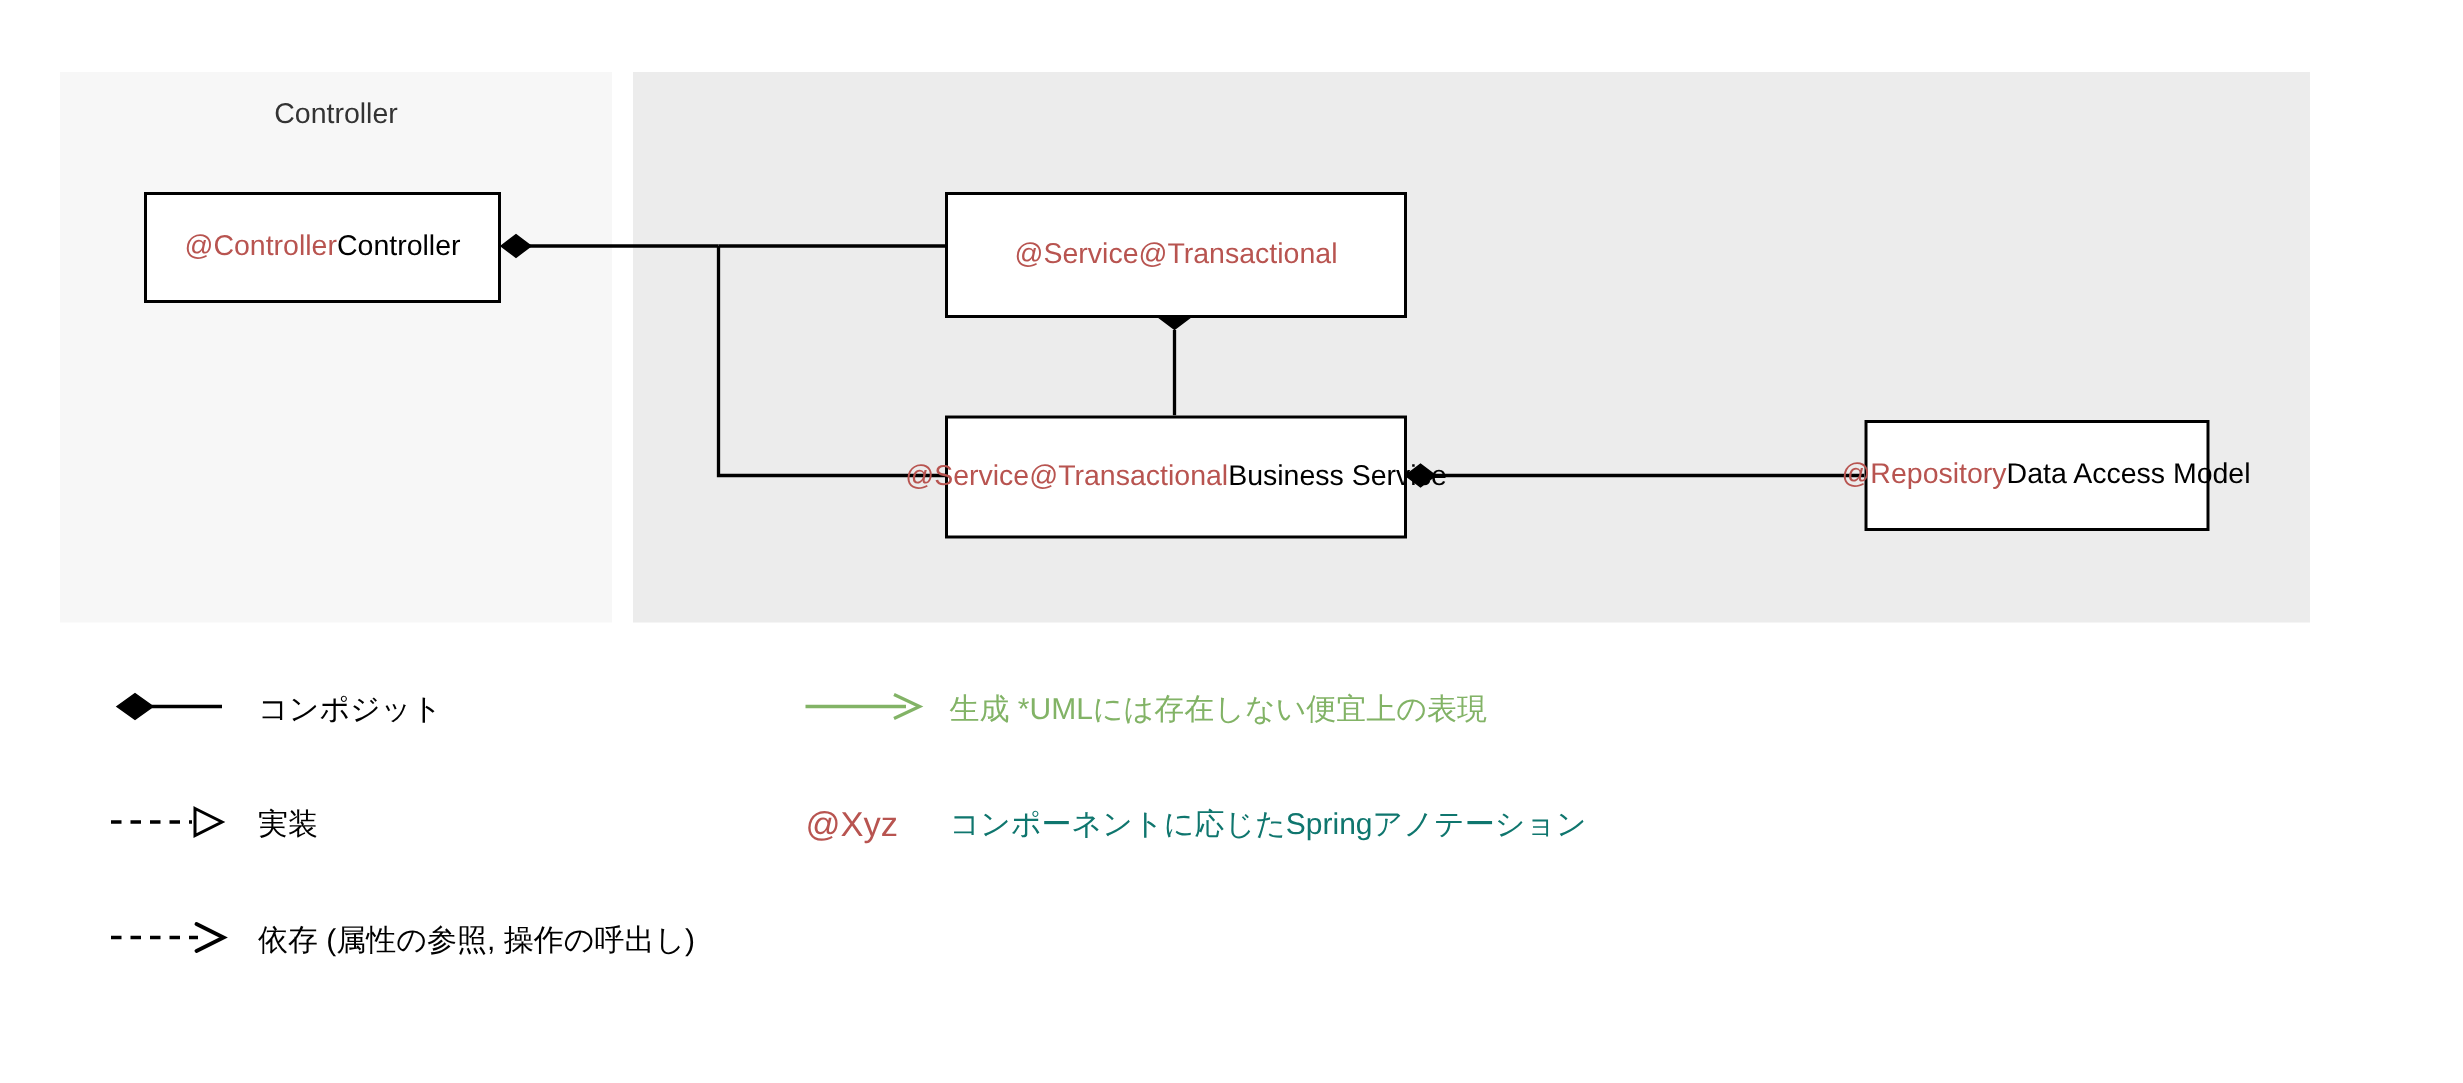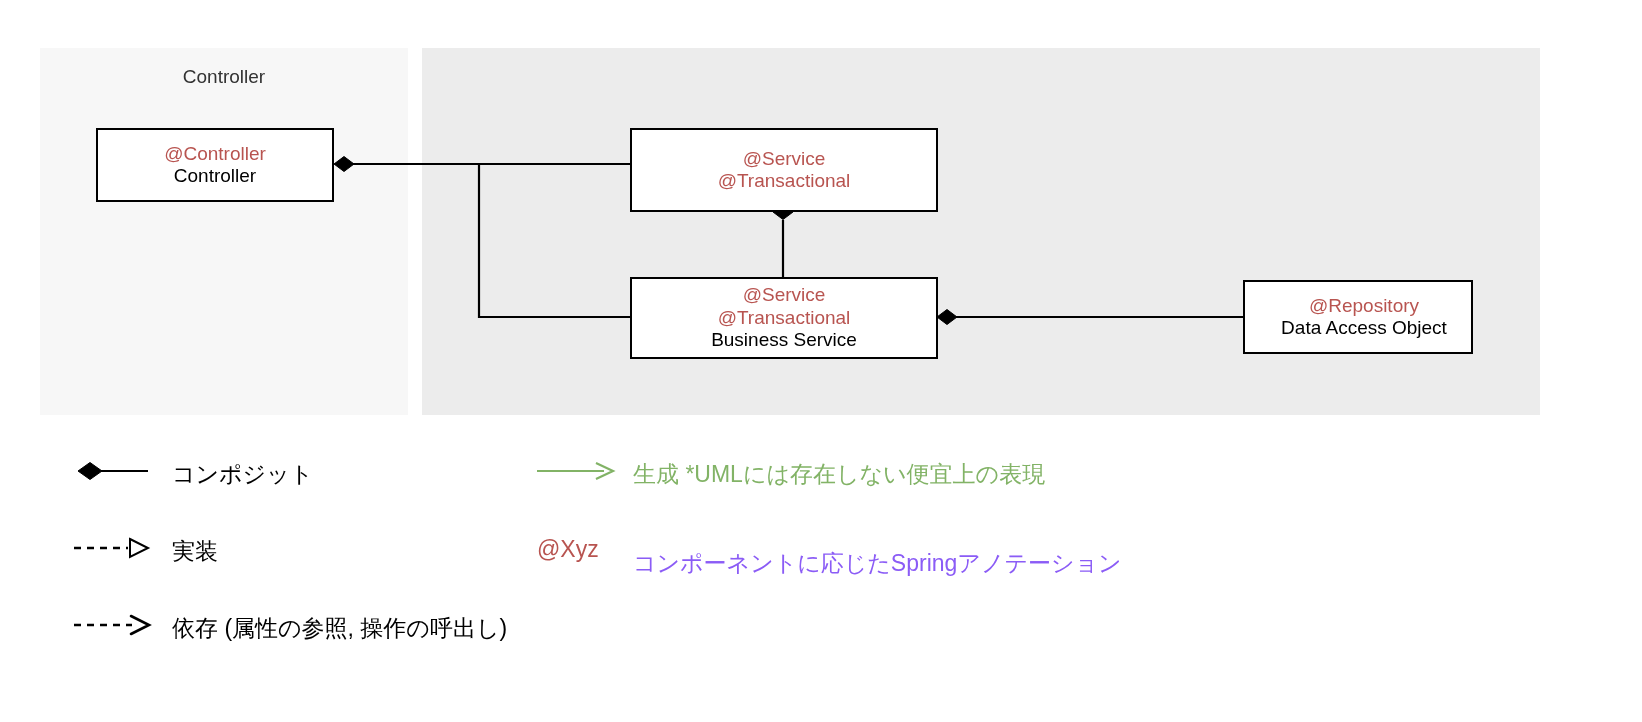--- a/index.html
+++ b/index.html
@@ -34,44 +34,44 @@
     font-size: 19px;
     font-family: "Liberation Sans", "DejaVu Sans", sans-serif;
     white-space: nowrap;
   }
   .uml-box {
     position: absolute;
     background: #ffffff;
     border: 2px solid #000000;
     box-sizing: border-box;
     display: flex;
-    flex-direction: column;
+    flex-direction: row;
     align-items: center;
     justify-content: center;
     line-height: 1.18;
   }
   .ann {
     color: #b85450;
     font-size: 19px;
     white-space: nowrap;
   }
   .cls {
     color: #000000;
     font-size: 19px;
     white-space: nowrap;
   }
   .legend-text {
     position: absolute;
-    font-size: 23px;
+    font-size: 20px;
     color: #000000;
     white-space: nowrap;
     font-family: "Liberation Sans", "DejaVu Sans", sans-serif;
   }
   .legend-text.green { color: #82b366; }
-  .legend-text.red   { color: #8b5cf6; margin-top: 12px; }
+  .legend-text.red   { color: #0f766e; }
   .legend-key {
     position: absolute;
     font-size: 23px;
     white-space: nowrap;
     font-family: "Liberation Sans", "DejaVu Sans", sans-serif;
   }
   .legend-key.red { color: #b85450; }
 </style>
 </head>
 <body>
@@ -137,21 +137,21 @@
   </div>
 
   <div class="uml-box" style="left:630px; top:265px; width:308px; height:82px;">
     <div class="ann">@Service</div>
     <div class="ann">@Transactional</div>
     <div class="cls">Business Service</div>
   </div>
 
   <div class="uml-box" style="left:1243px; top:268px; width:230px; height:74px;padding-left:12px;">
     <div class="ann">@Repository</div>
-    <div class="cls">Data Access Object</div>
+    <div class="cls">Data Access Model</div>
   </div>
 
   <div class="legend-text" style="left:172px; top:447px;">コンポジット</div>
   <div class="legend-text" style="left:172px; top:524px;font-family:Liberation Mono, monospace;">実装</div>
   <div class="legend-text" style="left:172px; top:601px;">依存 (属性の参照, 操作の呼出し)</div>
 
   <div class="legend-text green" style="left:633px; top:447px;">生成 *UMLには存在しない便宜上の表現</div>
 
   <div class="legend-key red" style="left:537px; top:524px;">@Xyz</div>
   <div class="legend-text red" style="left:633px; top:524px;">コンポーネントに応じたSpringアノテーション</div>

